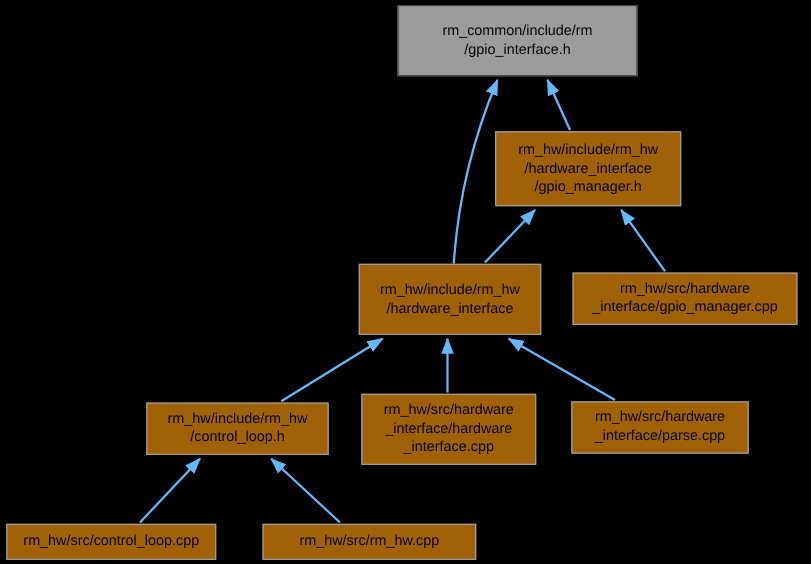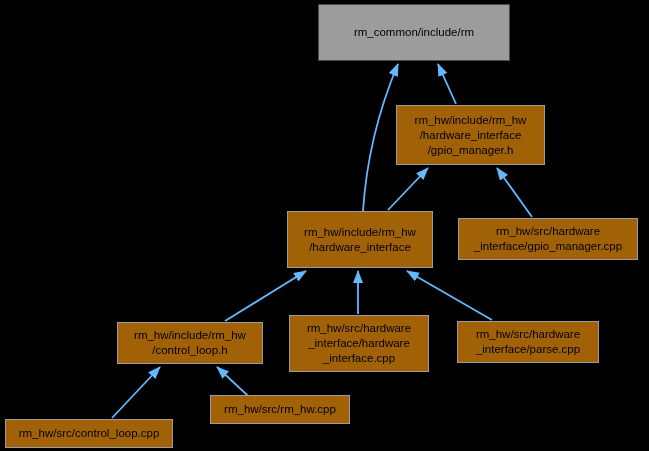--- a/index.html
+++ b/index.html
@@ -62,20 +62,21 @@
       <path d="M388,210 L428,168" fill="none" stroke="#63B8FF" stroke-width="1.8" marker-end="url(#arrowhead)"></path>
       <path d="M532,217 L497,168" fill="none" stroke="#63B8FF" stroke-width="1.8" marker-end="url(#arrowhead)"></path>
       <path d="M225,321 L306,271" fill="none" stroke="#63B8FF" stroke-width="1.8" marker-end="url(#arrowhead)"></path>
       <path d="M358,314 L358,271" fill="none" stroke="#63B8FF" stroke-width="1.8" marker-end="url(#arrowhead)"></path>
       <path d="M492,320 L407,271" fill="none" stroke="#63B8FF" stroke-width="1.8" marker-end="url(#arrowhead)"></path>
       <path d="M112,418 L160,367" fill="none" stroke="#63B8FF" stroke-width="1.8" marker-end="url(#arrowhead)"></path>
       <path d="M272,418 L217,367" fill="none" stroke="#63B8FF" stroke-width="1.8" marker-end="url(#arrowhead)"></path>
     </svg>
     <div class="node highlight" title="rm_common/include/rm_common/hardware_interface/gpio_interface.h" style="left: 318px; top: 4px; width: 192px; height: 57px;">
       <div class="line">rm_common/include/rm</div>
+      <div class="line">/gpio_interface.h</div>
     </div>
     <div class="node" title="rm_hw/include/rm_hw/hardware_interface/gpio_manager.h" style="left: 396px; top: 105px; width: 149px; height: 60px;">
       <div class="line">rm_hw/include/rm_hw</div>
       <div class="line">/hardware_interface</div>
       <div class="line">/gpio_manager.h</div>
     </div>
     <div class="node" title="rm_hw/include/rm_hw/hardware_interface/hardware_interface.h" style="left: 287px; top: 211px; width: 146px; height: 57px;">
       <div class="line">rm_hw/include/rm_hw</div>
       <div class="line">/hardware_interface</div>
     </div>
@@ -92,16 +93,16 @@
       <div class="line">_interface/hardware</div>
       <div class="line">_interface.cpp</div>
     </div>
     <div class="node" title="rm_hw/src/hardware_interface/parse.cpp" style="left: 457px; top: 321px; width: 142px; height: 42px;">
       <div class="line">rm_hw/src/hardware</div>
       <div class="line">_interface/parse.cpp</div>
     </div>
     <div class="node" title="rm_hw/src/control_loop.cpp" style="left: 5px; top: 419px; width: 168px; height: 29px;">
       <div class="line">rm_hw/src/control_loop.cpp</div>
     </div>
-    <div class="node" title="rm_hw/src/rm_hw.cpp" style="left: 210px; top: 395px; width: 140px; height: 29px;">
+    <div class="node" title="rm_hw/src/rm_hw.cpp" style="left: 210px; top: 419px; width: 171px; height: 29px;">
       <div class="line">rm_hw/src/rm_hw.cpp</div>
     </div>
   </div>
 
 </body></html>

